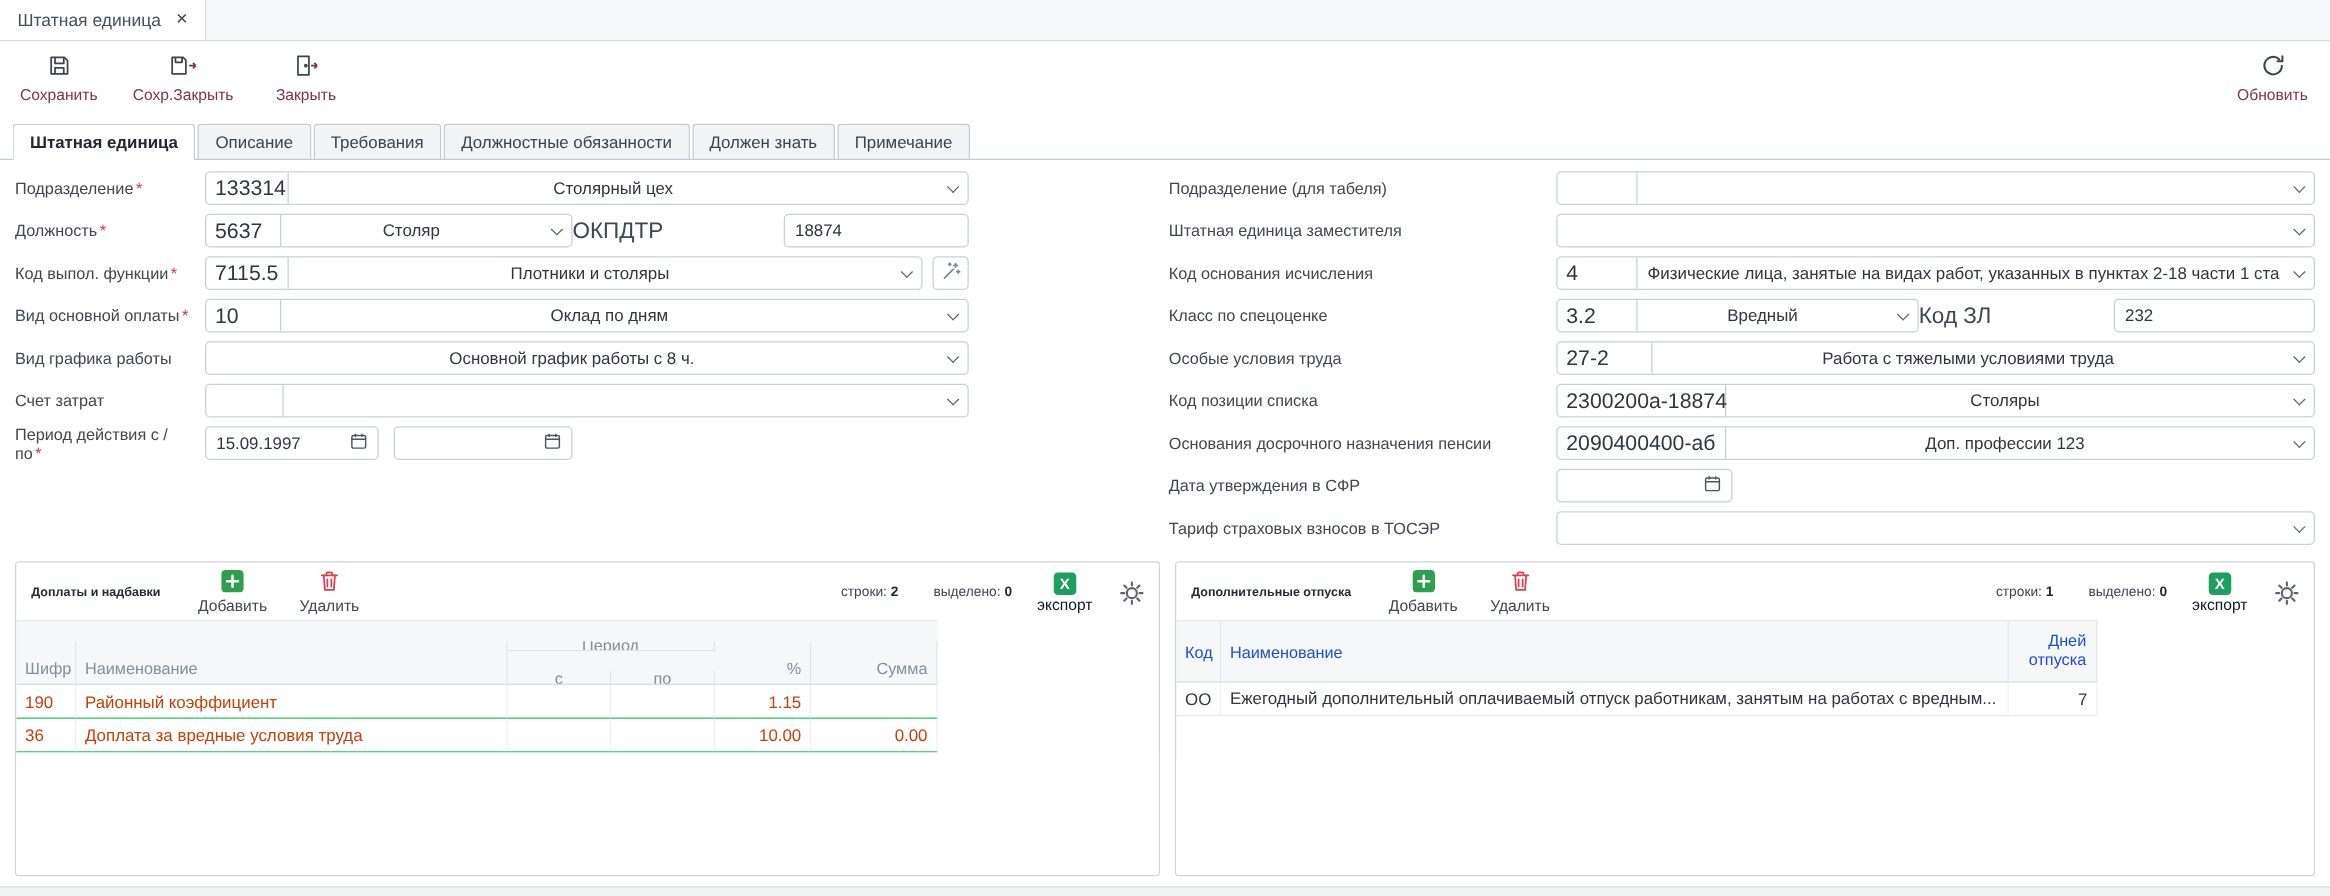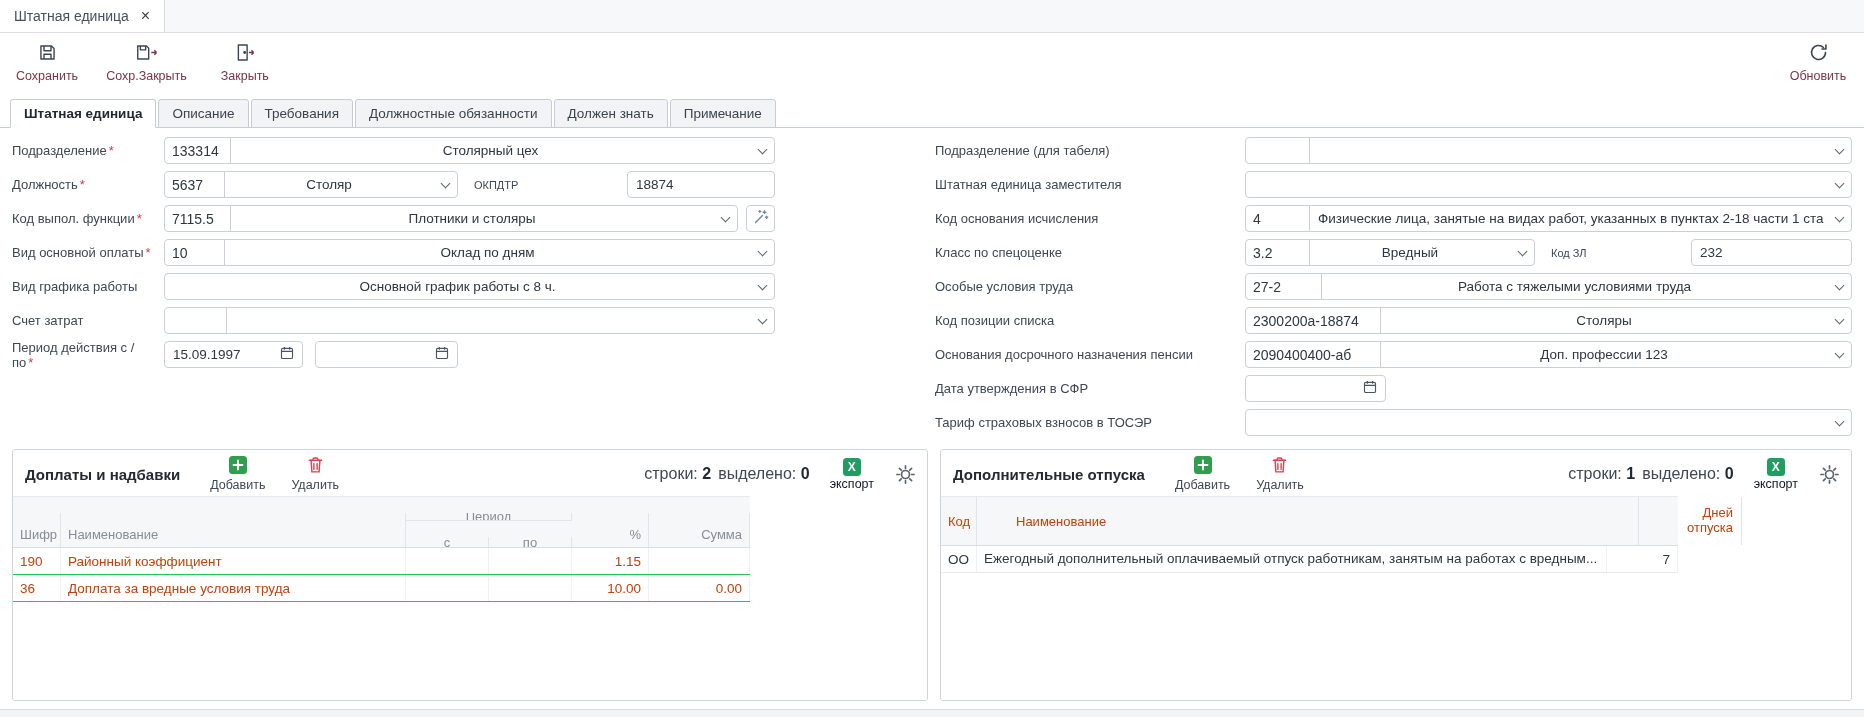--- a/index.html
+++ b/index.html
@@ -24,58 +24,58 @@
   
   .form-area { display:flex; padding:9px 12px 0; }
   .col-left { width:763px; flex:none; }
   .col-gap  { width:160px; flex:none; }
   .col-right{ width:917px; flex:none; }
   .frow { display:flex; align-items:center; height:27px; margin-bottom:7px; }
   .flabel { font-size:13px; color:#3f4752; flex:none; padding-right:6px; }
   .col-left .flabel { width:152px; }
   .col-right .flabel { width:310px; }
   .req { color:#d43a3a; margin-left:2px; }
-  .ilabel { font-size:11px; color:#3f4752; margin-left:16px; white-space:nowrap; }
+  .ilabel { font-size:18px; color:#3f4752; margin-left:0; white-space:nowrap; }
 
   .ctrl { display:flex; align-items:center; height:27px; border:1px solid #c9cfd8; border-radius:4px; background:#fff; overflow:hidden; cursor:pointer; }
-  .ctrl .code { flex:none; height:100%; display:flex; align-items:center; padding:0 7px; border-right:1px solid #c9cfd8; font-size:14px; color:#2f3640; white-space:nowrap; }
+  .ctrl .code { flex:none; height:100%; display:flex; align-items:center; padding:0 7px; border-right:1px solid #c9cfd8; font-size:17px; color:#2f3640; white-space:nowrap; }
   .ctrl .val { flex:1; padding:0 8px; font-size:13.5px; color:#2f3640; white-space:nowrap; overflow:hidden;text-align:center; }
   .ctrl .chev-box { flex:none; width:24px; height:100%; display:flex; align-items:center; justify-content:center; }
   .chev { width:7px; height:7px; border-right:1.5px solid #5a6472; border-bottom:1.5px solid #5a6472; transform:rotate(45deg); margin-top:-3px; }
 
   .input { height:27px; border:1px solid #c9cfd8; border-radius:4px; background:#fff; display:flex; align-items:center; padding:0 8px; font-size:13.5px; color:#2f3640; }
   .datectrl { justify-content:space-between; cursor:pointer; }
 
   .wand-btn { width:29px; height:27px; border:1px solid #c9cfd8; border-radius:4px; background:#fff; display:flex; align-items:center; justify-content:center; cursor:pointer; flex:none; }
 
   
   .grids { display:flex; gap:12px; padding:0 12px; margin-top:6px; }
   .panel { border:1px solid #cfd4da; border-radius:3px; background:#fff; height:252px; overflow:hidden; display:flex; flex-direction:column; }
   .phead { height:46px; flex:none; display:flex; align-items:center; padding:2px 12px 0 12px; }
-  .ptitle { font-size:15px; font-weight:bold; color:#242a32; margin-right:30px; white-space:nowrap; }
+  .ptitle { font-size:10px; font-weight:bold; color:#242a32; margin-right:30px; white-space:nowrap; }
   .gbtn { display:flex; flex-direction:column; align-items:center; gap:1px; margin-right:26px; cursor:pointer; }
   .gbl { font-size:12.5px; color:#3f4752; }
   .gbl.green { color:#0f172a; }
   .phspacer { flex:1; }
-  .counts { display:flex; gap:7px; font-size:16px; color:#3f4752; margin-right:20px; white-space:nowrap; }
+  .counts { display:flex; gap:28px; font-size:11px; color:#3f4752; margin-right:20px; white-space:nowrap; }
   .counts b { color:#232930; }
   .xlsicon { width:18px; height:18px; border-radius:3.5px; background:#1f9e62; color:#fff; font-size:12px; font-weight:bold; display:flex; align-items:center; justify-content:center; }
   .gbtn.export { margin-right:22px; }
   .gearbtn { display:flex; align-items:center; cursor:pointer; }
 
   .lhdr { display:grid; grid-template-columns:48px 345px 83px 83px 77px 101px; grid-template-rows:24px 26px; width:737px; background:#f6f7f9; border-bottom:1px solid #d8dde3; border-top:1px solid #e6e9ed; color:#868d97; font-size:13px; flex:none; }
   .hc { display:flex; align-items:flex-end; padding:3px 7px 5px; border-right:1px solid #e1e5ea; white-space:nowrap; overflow:hidden;margin-top:16px; }
   .hcc { justify-content:center; align-items:center; padding:3px 4px; }
   .hbb { border-bottom:1px solid #e1e5ea; }
   .hr { justify-content:flex-end; }
   .lrow { display:grid; grid-template-columns:48px 345px 83px 83px 77px 101px; width:737px; height:27px; border-bottom:1px solid #22c55e; font-size:13.5px; color:#c2410c; flex:none; cursor:pointer; }
   .bc { display:flex; align-items:center; padding:0 7px; border-right:1px solid #eef1f4; white-space:nowrap; overflow:hidden; }
   .num { justify-content:flex-end; }
 
-  .rhdr { display:grid; grid-template-columns:36px 630px 71px; height:50px; width:737px; background:#f6f7f9; border-bottom:1px solid #d8dde3; border-top:1px solid #e6e9ed; color:#c2410c; font-size:13px; flex:none;gap:32px; }
+  .rhdr { display:grid; grid-template-columns:36px 630px 71px; height:50px; width:737px; background:#f6f7f9; border-bottom:1px solid #d8dde3; border-top:1px solid #e6e9ed; color:#1d4ed8; font-size:13px; flex:none; }
   .rhc { display:flex; align-items:center; padding:0 7px; border-right:1px solid #e1e5ea; }
   .rhc.days { justify-content:flex-end; text-align:right; line-height:1.15; padding-right:8px; }
   .rrow { display:grid; grid-template-columns:36px 630px 71px; width:737px; height:27px; border-bottom:1px solid #e6e9ed; font-size:13.5px; color:#2f3640; flex:none; cursor:pointer; }
   .rrow .name { display:block; line-height:26px; white-space:nowrap; overflow:hidden; text-overflow:ellipsis; }
 
   .tbl-rest { flex:1; background:#fff; }
 
   .statusbar { height:15px; margin-top:8px; background:#f3f4f6; border-top:1px solid #d9dde2; }
 </style>
 </head>

